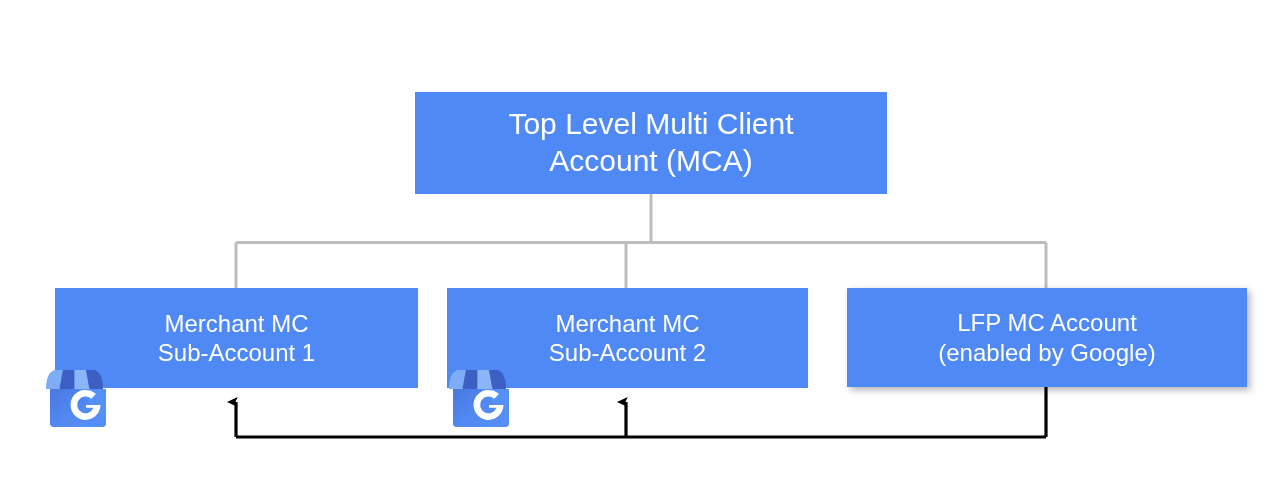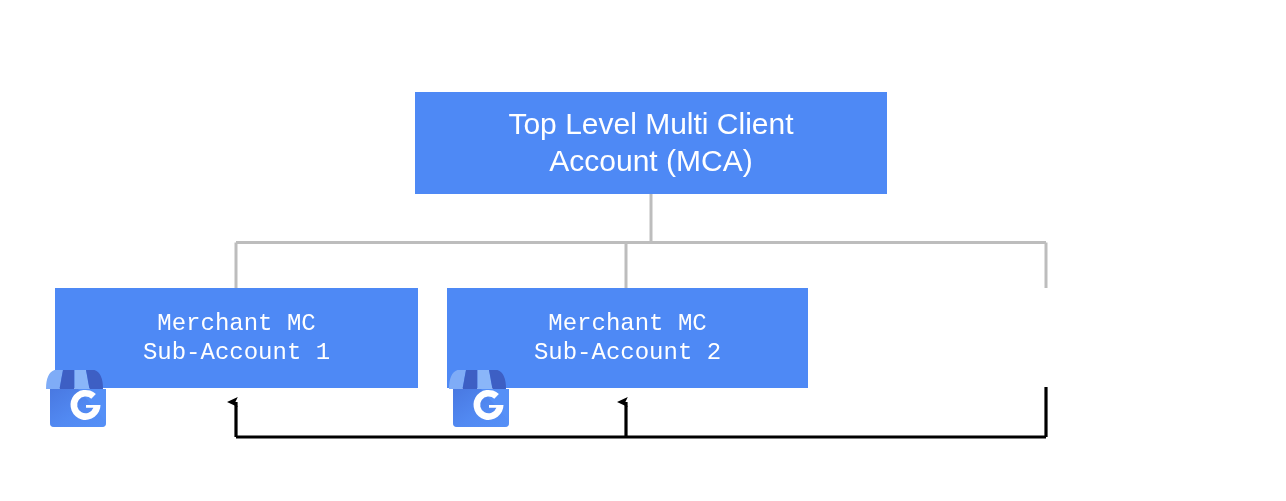--- a/index.html
+++ b/index.html
@@ -66,21 +66,20 @@
     left: 847px;
     top: 288px;
     width: 400px;
     height: 99px;
     box-shadow: 3px 3px 7px rgba(0,0,0,0.30);
   }
   #node-sub1 .label,
   #node-sub2 .label,
   #node-lfp .label {
     font-size: 24px;
-    font-family: Liberation Mono, monospace;
   }
   .gmb-icon {
     position: absolute;
     width: 74px;
     height: 74px;
   }
   #gmb-icon-1 { left: 41px; top: 361px; }
   #gmb-icon-2 { left: 444px; top: 361px; }
 </style>
 </head>
@@ -119,20 +118,24 @@
   <div class="node" id="node-sub1">
     <span class="label">Merchant MC
 Sub-Account 1</span>
   </div>
 
   <div class="node" id="node-sub2">
     <span class="label">Merchant MC
 Sub-Account 2</span>
   </div>
 
+  <div class="node" id="node-lfp">
+    <span class="label">LFP MC Account
+(enabled by Google)</span>
+  </div>
 
   <svg class="gmb-icon" id="gmb-icon-1" viewBox="0 0 74 74" xmlns="http://www.w3.org/2000/svg">
     <defs>
       <linearGradient id="gmbShade1" x1="0" y1="0" x2="1" y2="1">
         <stop offset="0%" stop-color="#3f65cf"></stop>
         <stop offset="55%" stop-color="#4f84ee"></stop>
         <stop offset="100%" stop-color="#5590f7"></stop>
       </linearGradient>
     </defs>
     <path d="M9,28 L65,28 L65,62 Q65,66 61,66 L13,66 Q9,66 9,62 Z" fill="#5590f7"></path>

